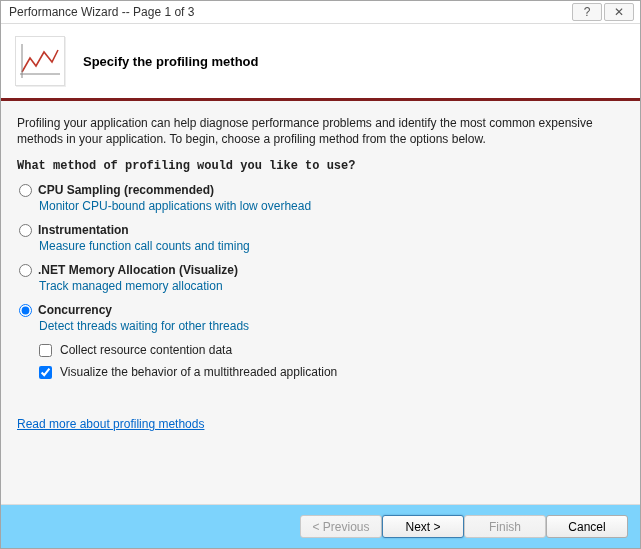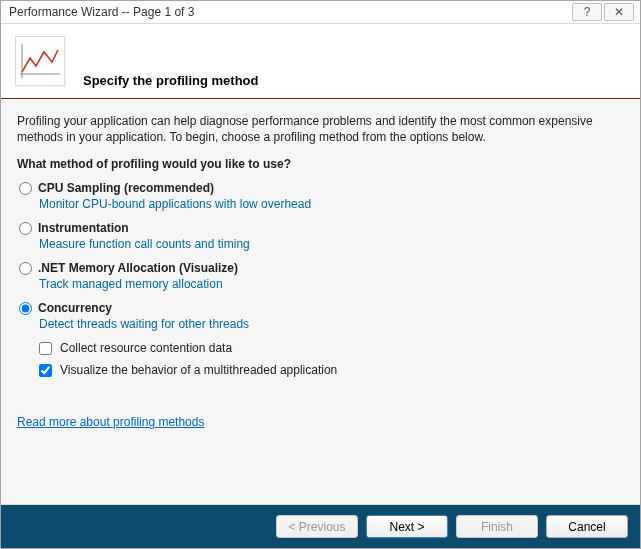--- a/index.html
+++ b/index.html
@@ -40,24 +40,24 @@
     background: #f7f7f7;
     display: flex;
     align-items: center;
     justify-content: center;
     font-size: 12px;
     color: #555;
     user-select: none;
   }
   .header {
     display: flex;
-    align-items: flex-end;
+    align-items: center;
     padding: 10px 14px 10px 14px;
     background: #ffffff;
-    border-bottom: 1px solid #7f1d1d;
+    border-bottom: 3px solid #7f1d1d;
   }
   .header .icon-slot {
     width: 48px;
     height: 48px;
     margin: 2px 18px 2px 0;
     border: 1px solid #dedede;
     box-shadow: 1px 1px 0 #eee;
     background: #fff;
     display: flex;
     align-items: center;
@@ -78,20 +78,21 @@
   }
   .intro {
     font-size: 12px;
     line-height: 1.35;
     margin-bottom: 12px;
   }
   .question {
     font-weight: bold;
     font-size: 12px;
     margin-bottom: 10px;
+    font-family: Liberation Mono, monospace;
   }
   .option {
     margin: 6px 0 10px 0;
   }
   .opt-row {
     display: flex;
     align-items: center;
   }
   .opt-row input[type=radio] {
     margin: 0 6px 0 2px;
@@ -123,25 +124,24 @@
   .link {
     color: #0066cc;
     text-decoration: underline;
     font-size: 12px;
     margin-top: 28px;
     display: inline-block;
     cursor: pointer;
   }
   .footer {
     border-top: 1px solid #dcdcdc;
-    background: #0c4a6e;
+    background: #7dd3fc;
     padding: 10px 12px;
     display: flex;
     justify-content: flex-end;
-    gap: 8px;
   }
   .btn {
     min-width: 82px;
     height: 23px;
     border: 1px solid #adadad;
     border-radius: 3px;
     background: linear-gradient(#fdfdfd, #ececec);
     font-size: 12px;
     color: #000;
     padding: 0 10px;

